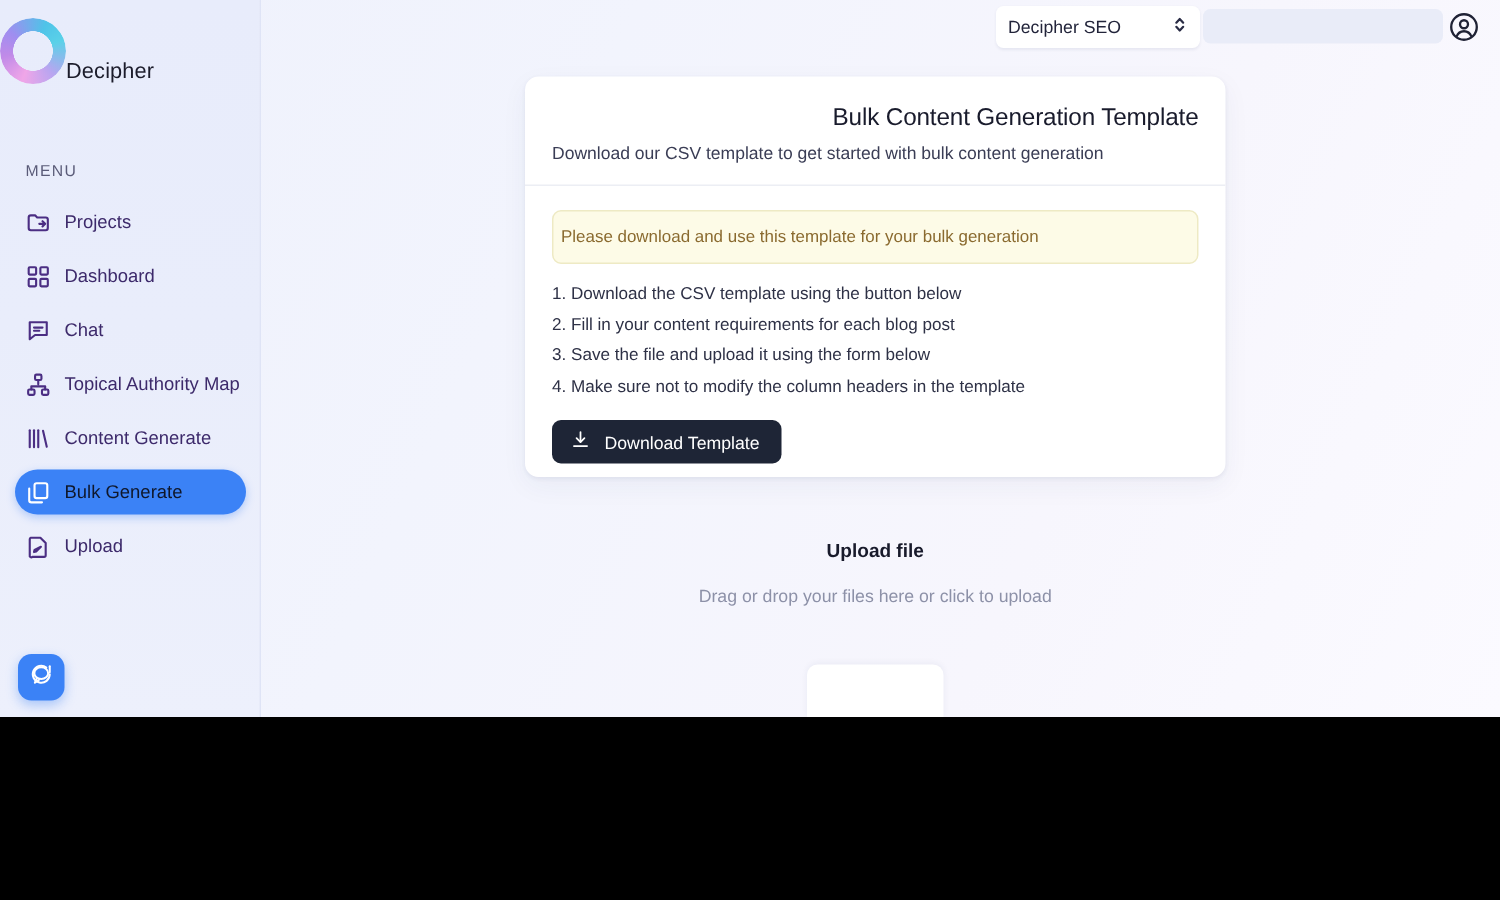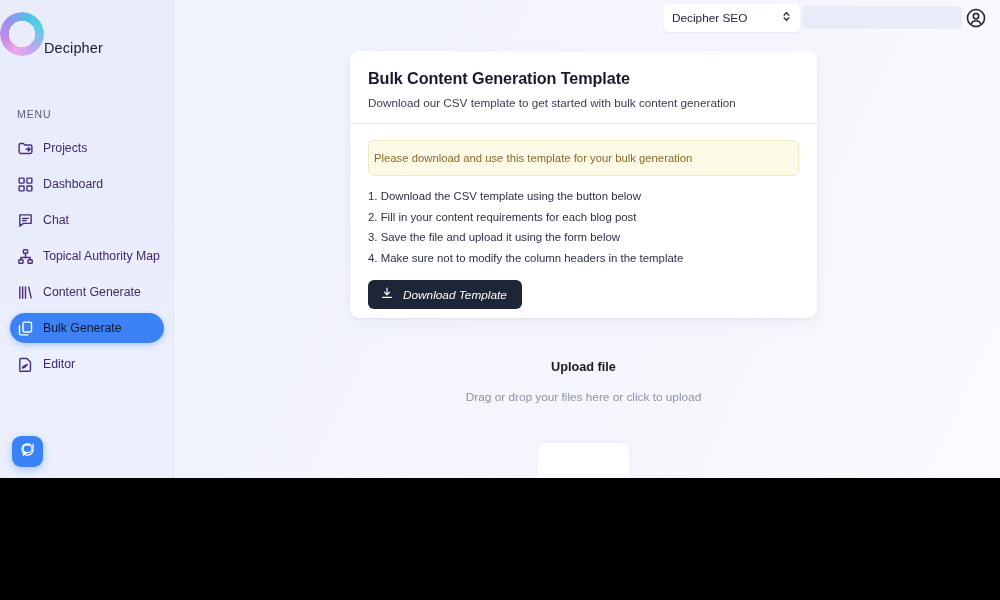--- a/index.html
+++ b/index.html
@@ -80,36 +80,35 @@
     position: absolute; left: 791px; top: 7px; width: 22px; height: 22px; cursor: pointer;
   }
   
   #card {
     position: absolute; left: 350px; top: 51px; width: 467px; height: 267px;
     background: #ffffff; border-radius: 9px;
     box-shadow: 0 1px 3px rgba(40,50,100,.07), 0 6px 18px rgba(40,50,100,.05);
     overflow: hidden;
   }
   .card-head { padding: 18px 18px 14px 18px; border-bottom: 1px solid #eceef4; }
-  .card-title { font-size: 16.2px; color: #191b2c; font-weight: 700; letter-spacing: -.1px; }
+  .card-title { font-size: 16.2px; color: #191b2c; font-weight: 400; letter-spacing: -.1px; text-align: right; }
   .card-sub { margin-top: 8px; font-size: 11.7px; color: #3a3d55; }
   .card-body { padding: 16px 18px 0 18px; }
   #alert {
     height: 36px; background: #fdfbe7; border: 1px solid #eeeac4; border-radius: 6px;
     display: flex; align-items: center; padding: 0 5px;
     font-size: 11.3px; color: #8a6a2f;
   }
   #steps { margin-top: 14px; }
   .step { font-size: 11.4px; color: #2e3146; margin-bottom: 8.5px; }
   #download-btn {
     margin-top: 8px; display: inline-flex; align-items: center; gap: 9px;
     height: 29px; padding: 0 15px 0 12px; border-radius: 6px;
     background: #1e2536; color: #ffffff; font-size: 11.8px; cursor: pointer; border: none;
     font-family: "Liberation Sans", sans-serif;
-    font-style: italic;
   }
   
   #upload { position: absolute; left: 350px; top: 360px; width: 467px; text-align: center; }
   #upload-title { font-size: 12.7px; color: #181a2b; font-weight: bold; }
   #upload-hint { margin-top: 16px; font-size: 11.8px; color: #8d91a8; }
   #upload-tile {
     position: absolute; left: 538px; top: 443px; width: 91px; height: 35px;
     background: #ffffff; border-radius: 7px 7px 0 0;
     box-shadow: 0 -1px 4px rgba(40,50,100,.06);
   }
@@ -198,21 +197,21 @@
         <span>Bulk Generate</span>
       </div>
 
       <div class="nav-item">
         <span class="ic">
           <svg width="17" height="17" viewBox="0 0 24 24" fill="none" stroke="#4b2e83" stroke-width="2" stroke-linecap="round" stroke-linejoin="round">
             <path d="M5 3.5h9l5 5V20a1.5 1.5 0 0 1-1.5 1.5h-11A1.5 1.5 0 0 1 4 20V5a1.5 1.5 0 0 1 1-1.5z"></path>
             <path d="M14.5 12 10 16.5l-2 .5.5-2z"></path>
           </svg>
         </span>
-        <span>Editor</span>
+        <span>Upload</span>
       </div>
 
     </nav>
 
     <div id="chat-fab">
       <span>
         <svg width="17" height="17" viewBox="0 0 24 24" fill="none" stroke="#ffffff" stroke-width="1.9" stroke-linecap="round" stroke-linejoin="round">
           <path d="M20 12a8 8 0 1 1-3.2-6.4"></path>
             <path d="M20 4.5v5.5"></path>
           <ellipse cx="12" cy="11" rx="6.5" ry="5.5"></ellipse>

